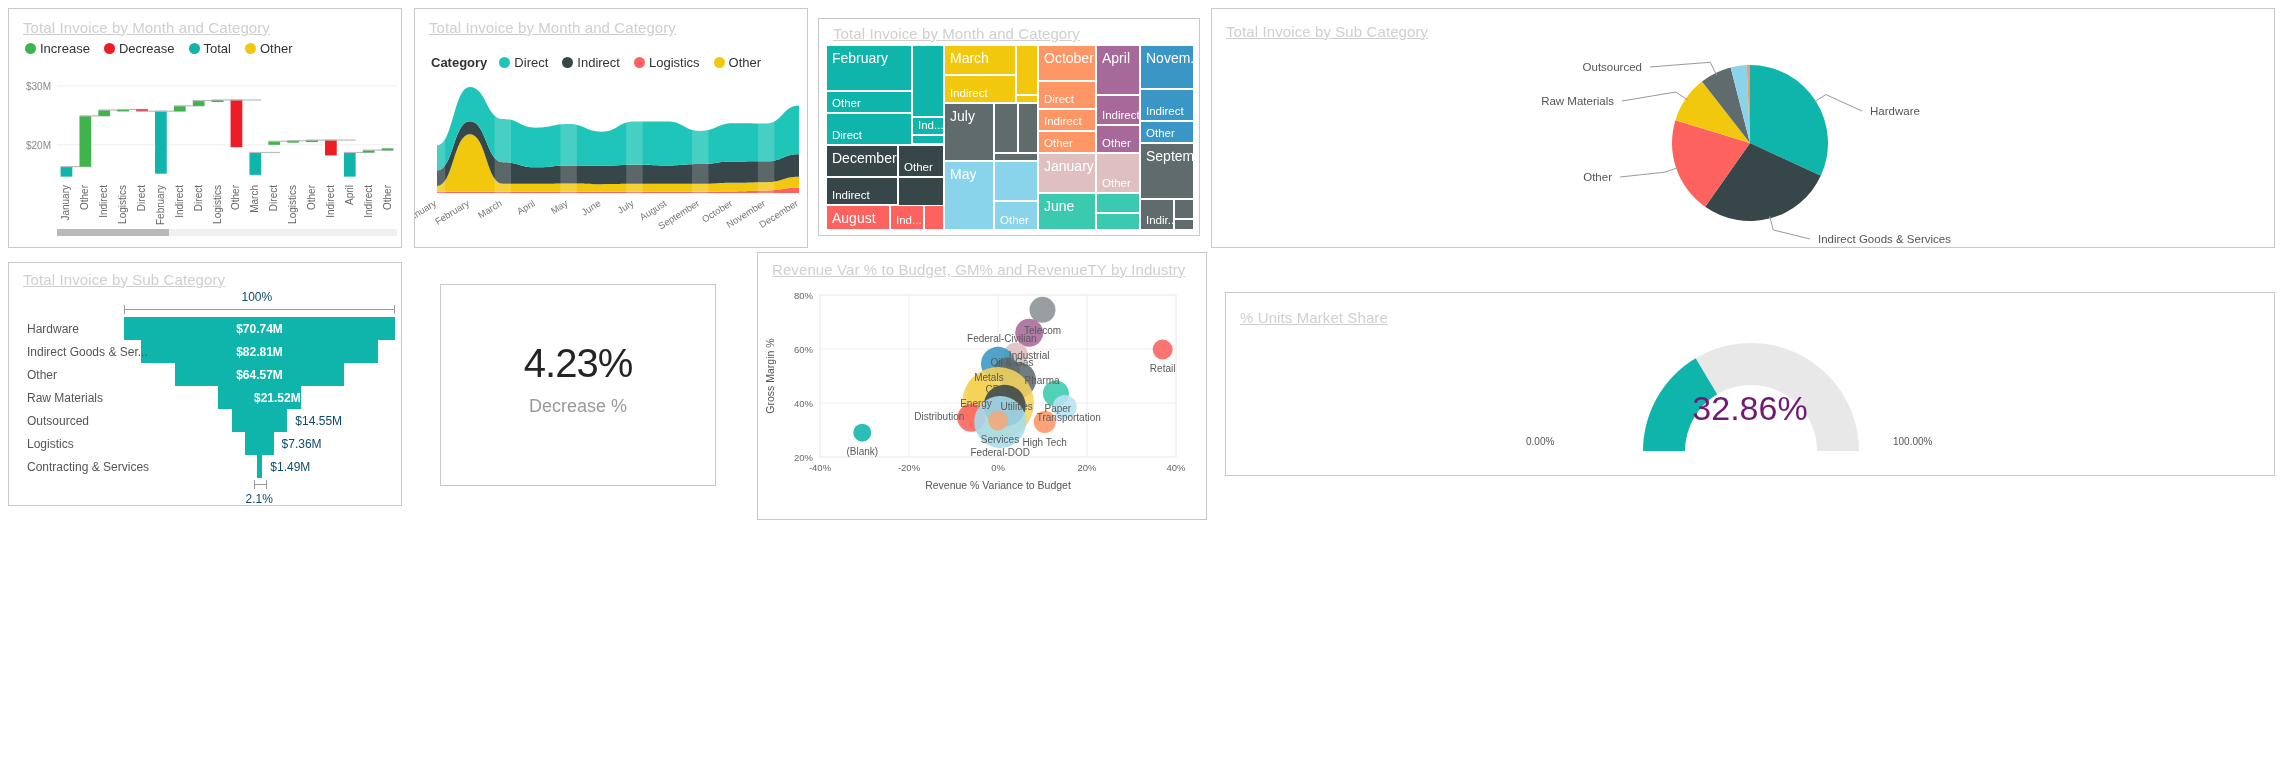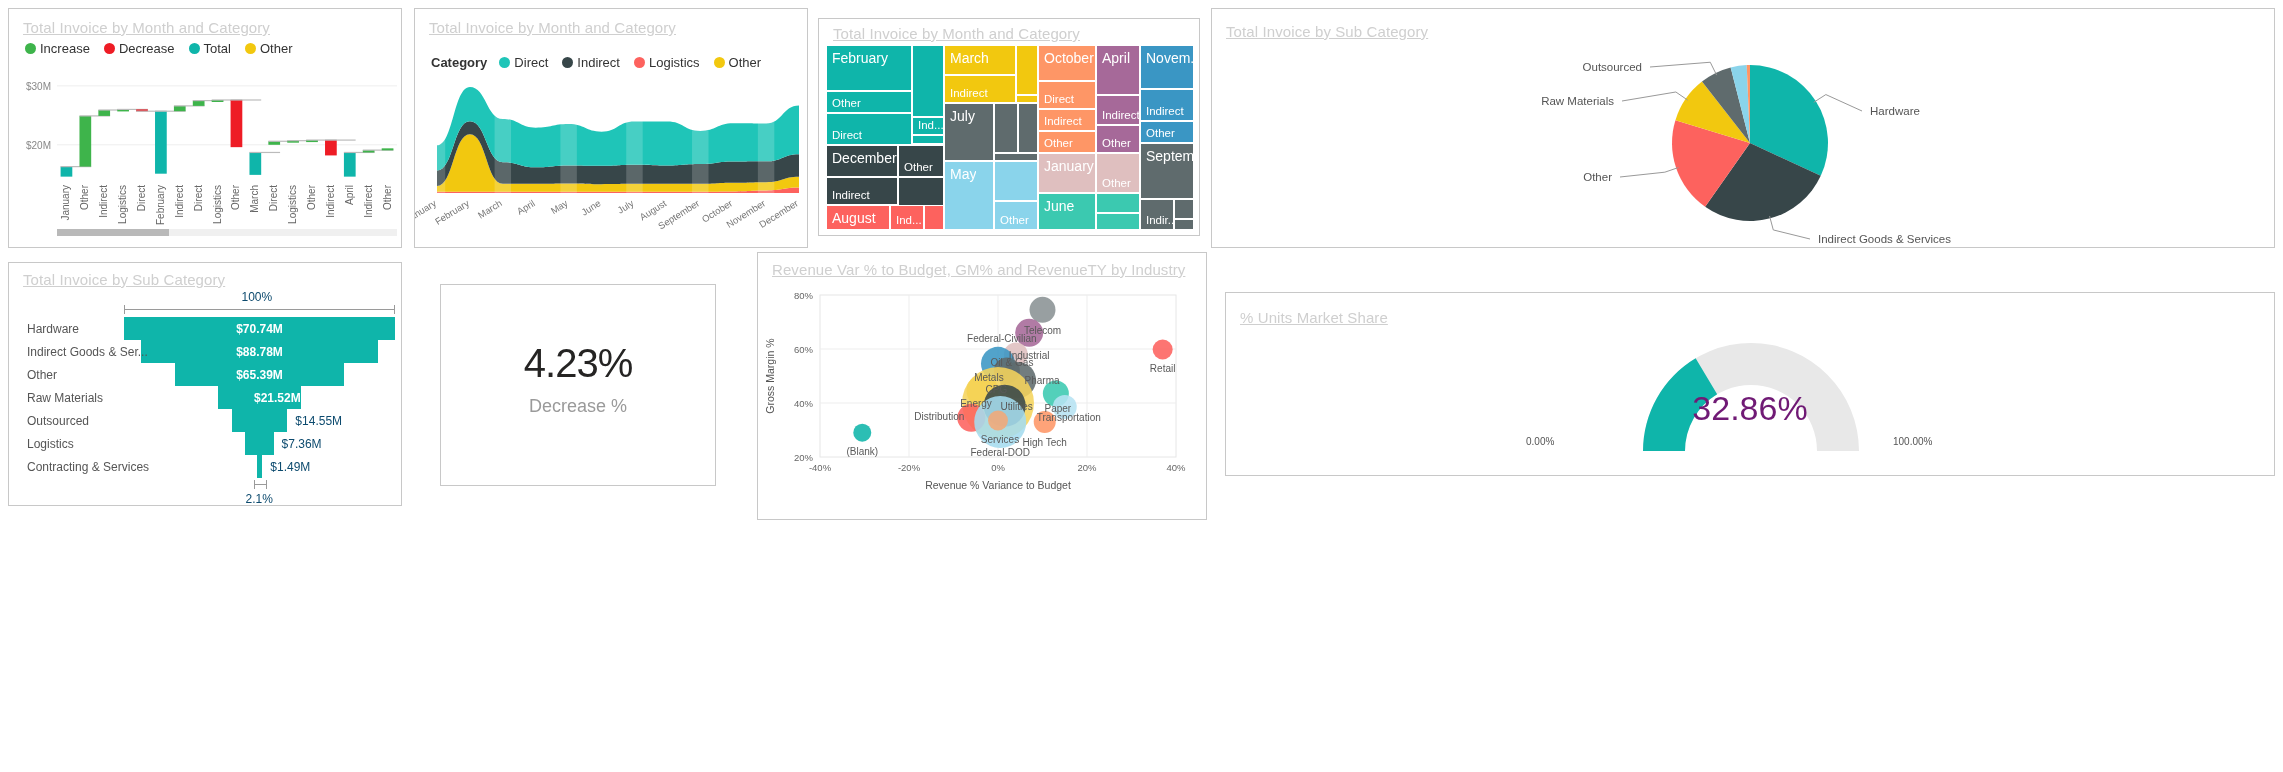--- a/index.html
+++ b/index.html
@@ -313,24 +313,24 @@
     <div id="funnel-box" style="position:absolute;left:0;top:22px;width:394px;height:220px;">
         <div style="position: absolute; left: 115px; top: 24px; width: 271px; height: 1px; background: rgb(154, 154, 154);"></div>
         <div style="position: absolute; left: 115px; top: 20px; width: 1px; height: 9px; background: rgb(154, 154, 154);"></div>
         <div style="position: absolute; left: 385px; top: 20px; width: 1px; height: 9px; background: rgb(154, 154, 154);"></div>
         <div class="fvalout" style="left: 232.5px; top: 5px;">100%</div>
         <div class="fbar" style="left: 115px; top: 32px; width: 271px; height: 22.5px; background: rgb(15, 181, 170);"></div>
         <div class="flab" style="left: 18px; top: 37px;">Hardware</div>
         <div class="fval" style="left: 115px; width: 271px; top: 37px;">$70.74M</div>
         <div class="fbar" style="left: 132.297px; top: 55px; width: 236.407px; height: 22.5px; background: rgb(15, 181, 170);"></div>
         <div class="flab" style="left: 18px; top: 60px;">Indirect Goods &amp; Ser...</div>
-        <div class="fval" style="left: 132.297px; width: 236.407px; top: 60px;">$88.78M</div>
+        <div class="fval" style="left: 132.297px; width: 236.407px; top: 60px;">$82.81M</div>
         <div class="fbar" style="left: 165.664px; top: 78px; width: 169.672px; height: 22.5px; background: rgb(15, 181, 170);"></div>
         <div class="flab" style="left: 18px; top: 83px;">Other</div>
-        <div class="fval" style="left: 165.664px; width: 169.672px; top: 83px;">$65.39M</div>
+        <div class="fval" style="left: 165.664px; width: 169.672px; top: 83px;">$64.57M</div>
         <div class="fbar" style="left: 209.279px; top: 101px; width: 82.4416px; height: 22.5px; background: rgb(15, 181, 170);"></div>
         <div class="flab" style="left: 18px; top: 106px;">Raw Materials</div>
         <div class="fval" style="left: 209.279px; width: 82.4416px; top: 106px; text-align: right;">$21.52M</div>
         <div class="fbar" style="left: 222.63px; top: 124px; width: 55.74px; height: 22.5px; background: rgb(15, 181, 170);"></div>
         <div class="flab" style="left: 18px; top: 129px;">Outsourced</div>
         <div class="fvalout" style="left: 286.37px; top: 129px;">$14.55M</div>
         <div class="fbar" style="left: 236.402px; top: 147px; width: 28.1956px; height: 22.5px; background: rgb(15, 181, 170);"></div>
         <div class="flab" style="left: 18px; top: 152px;">Logistics</div>
         <div class="fvalout" style="left: 272.598px; top: 152px;">$7.36M</div>
         <div class="fbar" style="left: 247.646px; top: 170px; width: 5.70809px; height: 22.5px; background: rgb(15, 181, 170);"></div>

